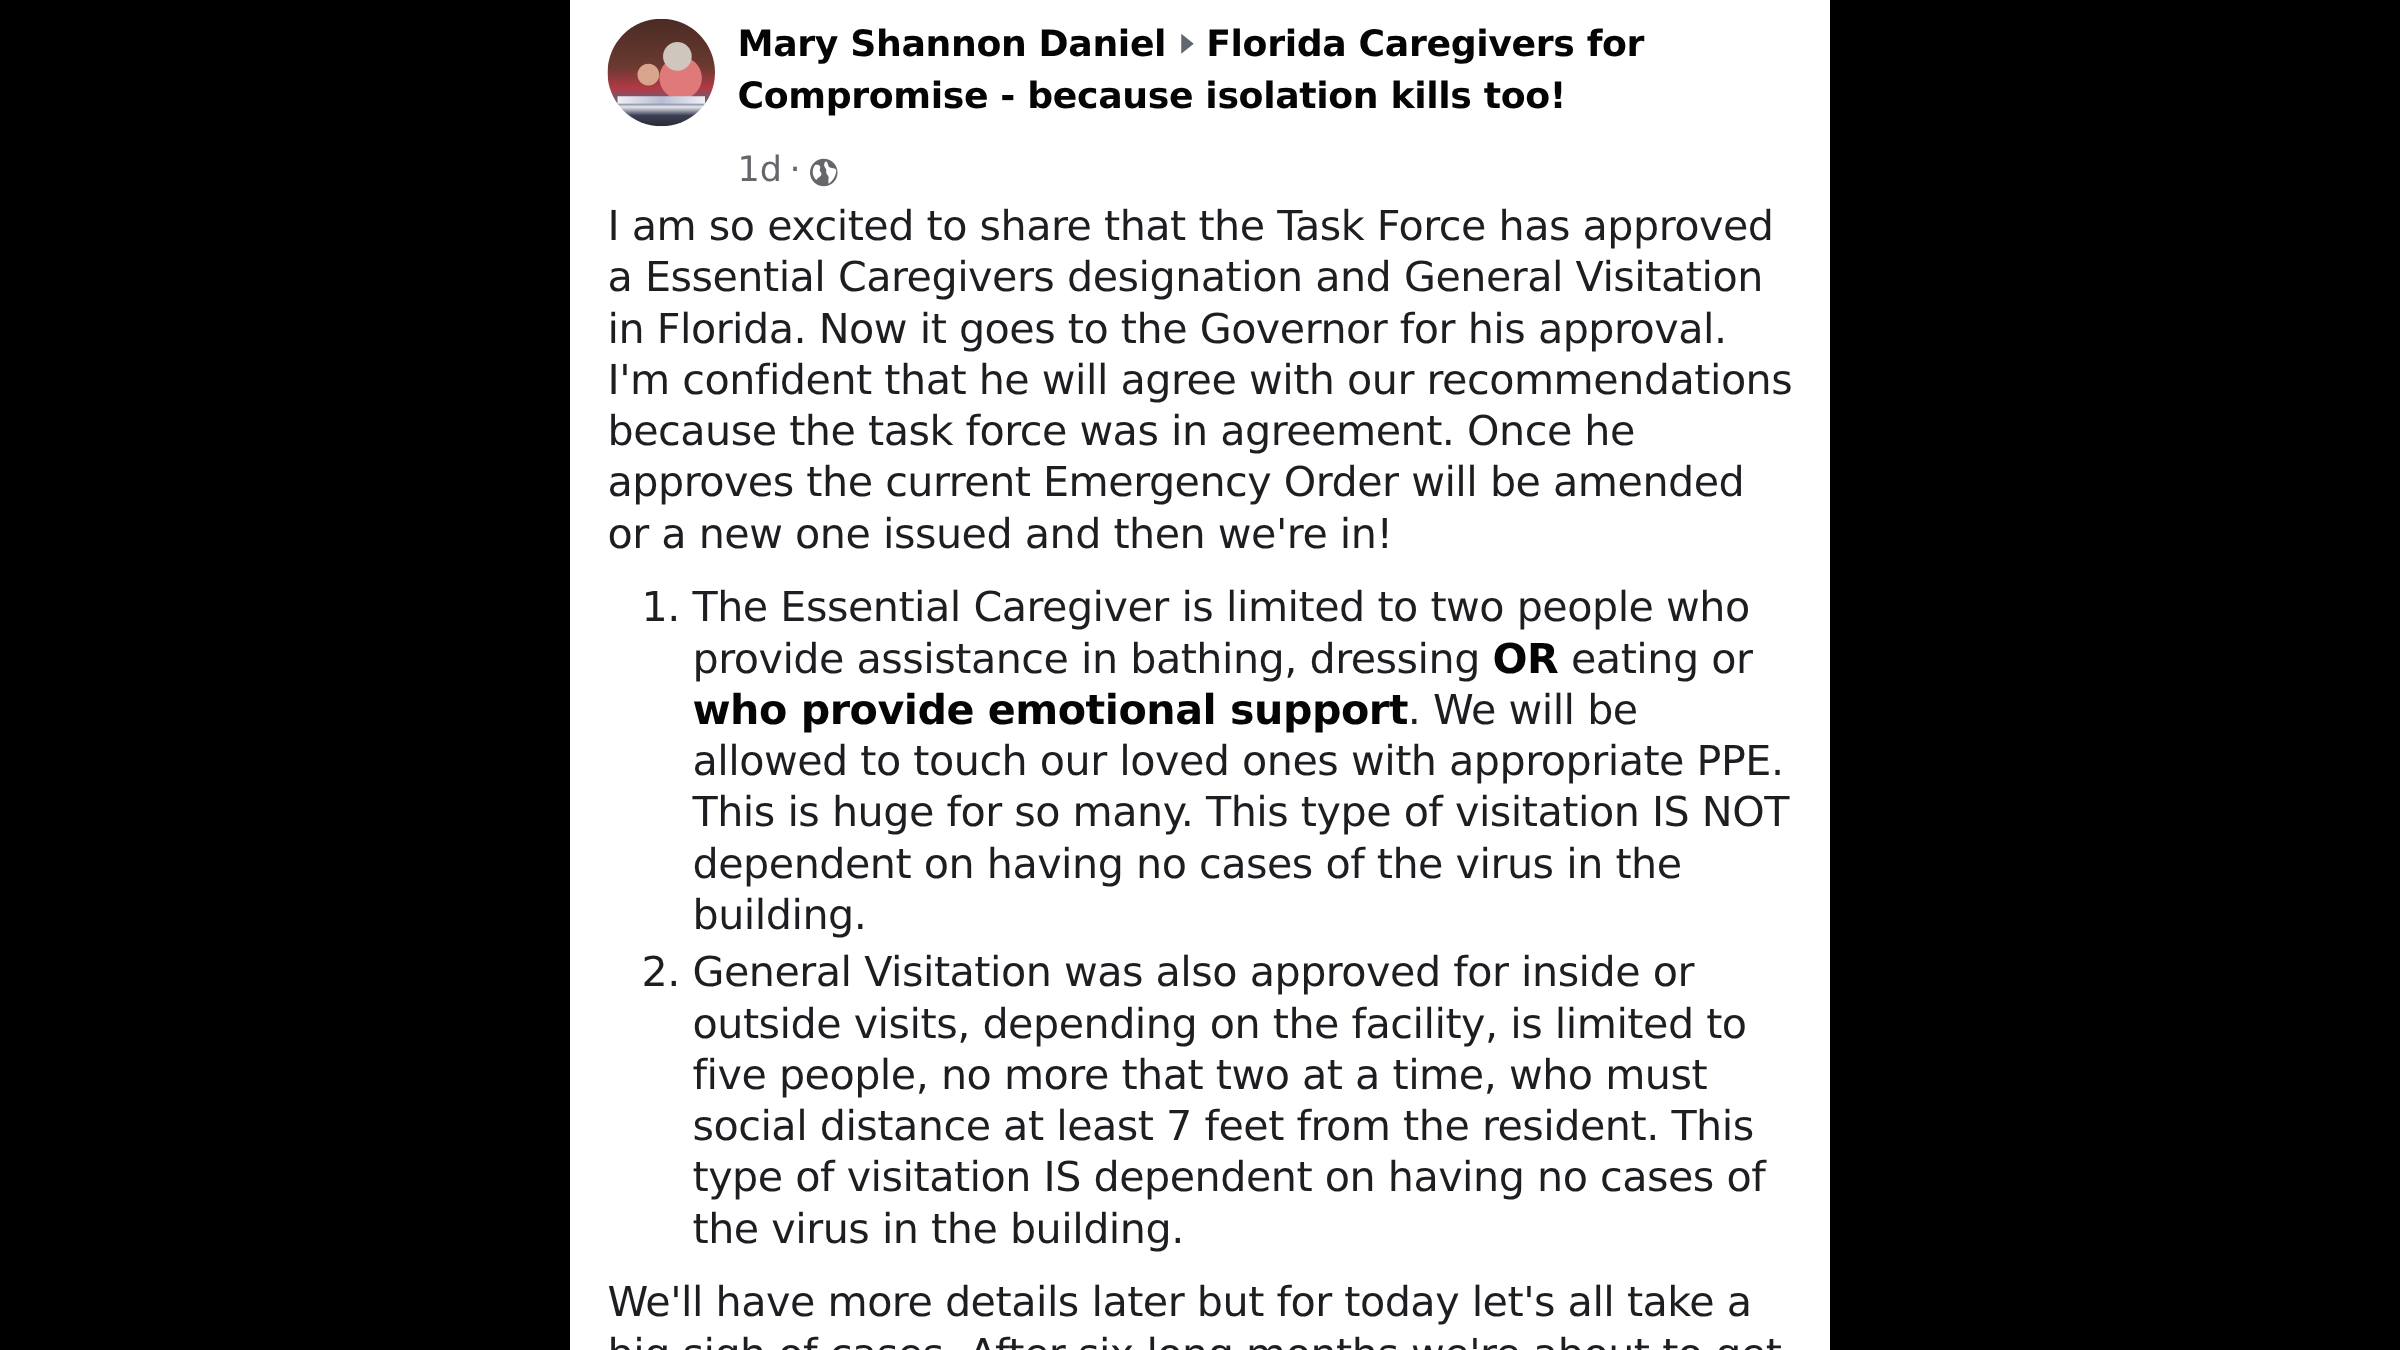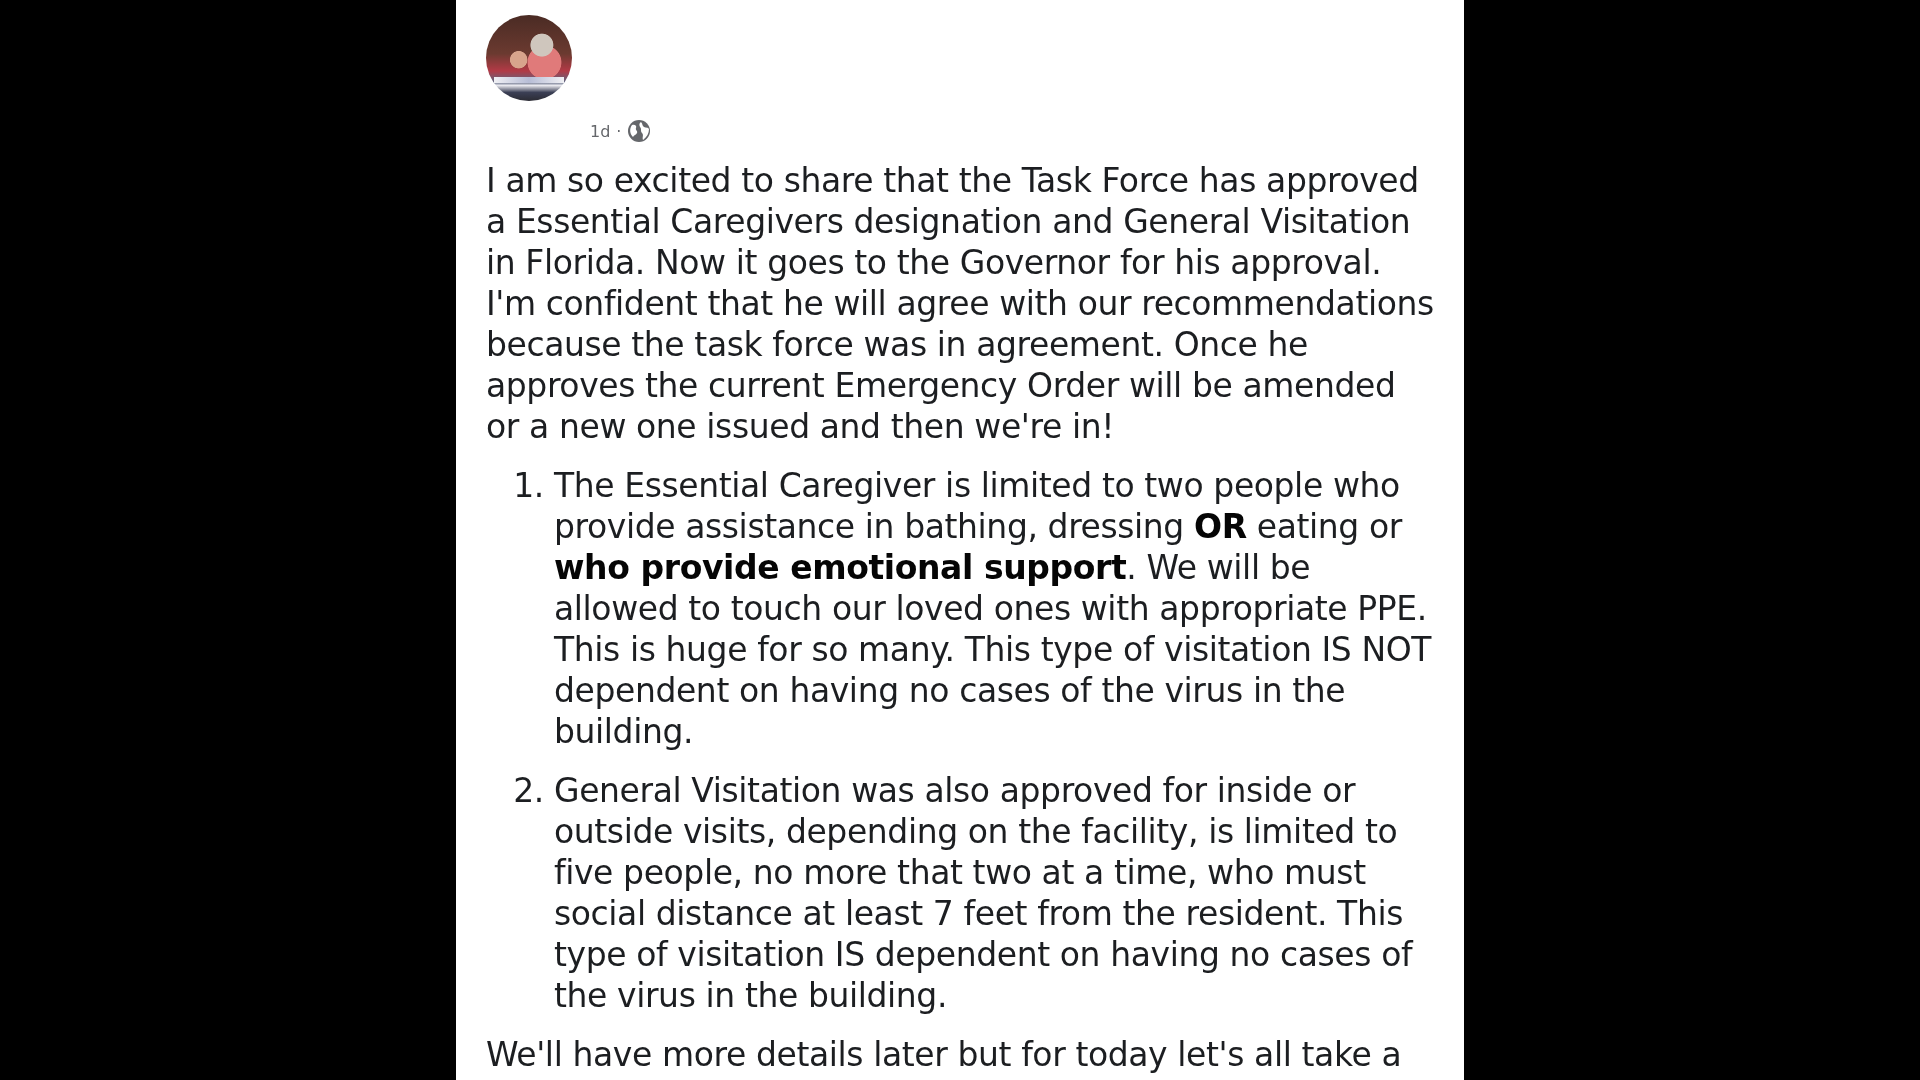--- a/index.html
+++ b/index.html
@@ -69,21 +69,21 @@
       border-left: 10px solid #606770;
       margin: 0 10px 0 12px;
       vertical-align: middle;
       position: relative;
       top: -2px;
     }
     .meta {
       position: absolute;
       left: 104px;
       top: 104px;
-      font-size: 16px;
+      font-size: 28px;
       color: #65676b;
       display: flex;
       align-items: center;
       gap: 6px;
     }
     .globe {
       width: 24px;
       height: 24px;
       display: inline-block;
     }
@@ -98,38 +98,41 @@
       letter-spacing: -0.4px;
     }
     .body-text p {
       margin: 0 0 18px 0;
     }
     .body-text ol {
       margin: 0 0 18px 0;
       padding-left: 68px;
     }
     .body-text li {
-      margin-bottom: 18px;
+      margin-bottom: 5px;
       padding-left: 0;
     }
     .body-text li:last-child {
       margin-bottom: 0;
     }
     .bold {
       font-weight: 700;
       color: #050505;
     }
   </style>
 </head>
 <body>
 
 <div class="post-panel">
   <div class="header">
     <div class="avatar">
       <div class="avatar-banner"></div>
+    </div>
+    <div class="title-line">
+      <span>Mary Shannon Daniel</span><span class="arrow-sep"></span><span>Florida Caregivers for Compromise - because isolation kills too!</span>
     </div>
     <div class="meta">
       <span>1d</span>
       <span>·</span>
       <span class="globe">
         <svg width="24" height="24" viewBox="0 0 24 24">
           <circle cx="12" cy="12" r="11" fill="#65676b"></circle>
           <path d="M5 6 C8 5 10 7 9 9 C8 11 11 12 10 14 C9 16 7 16 6 18 C3 15 2 10 5 6 Z" fill="#ffffff"></path>
           <path d="M14 3 C16 5 15 7 17 8 C19 9 21 8 22 10 C22 14 20 18 16 21 C15 18 17 16 15 14 C13 12 15 10 13 8 C12 6 12 4 14 3 Z" fill="#ffffff"></path>
         </svg>

